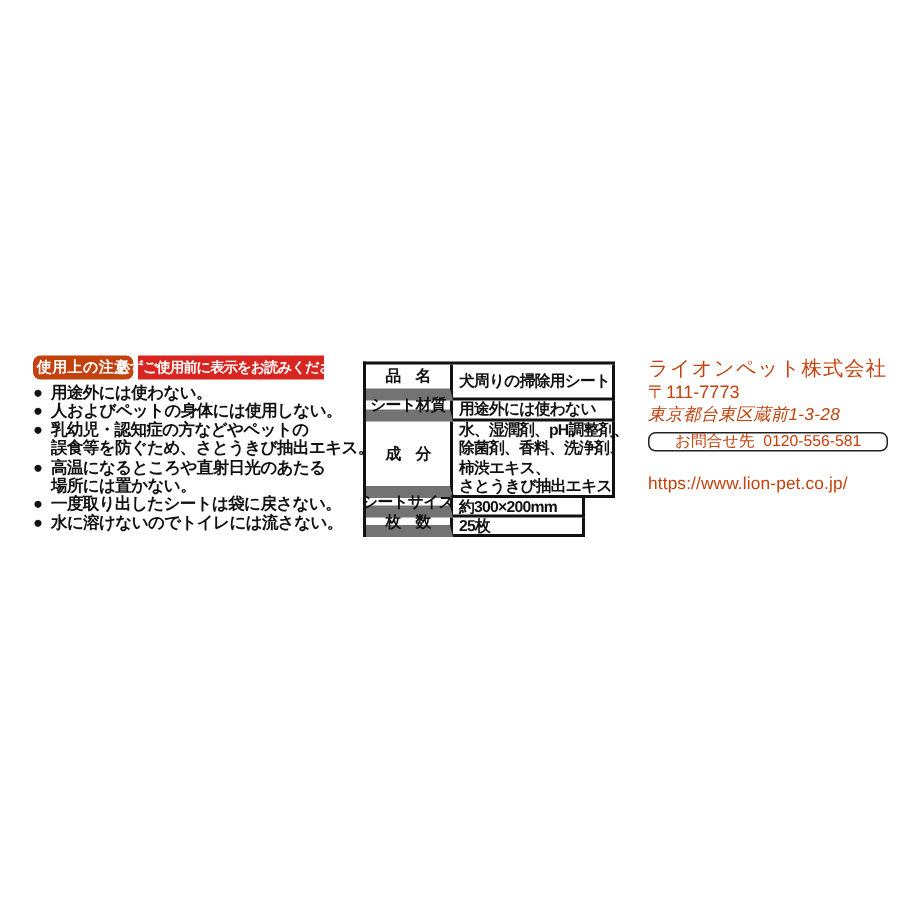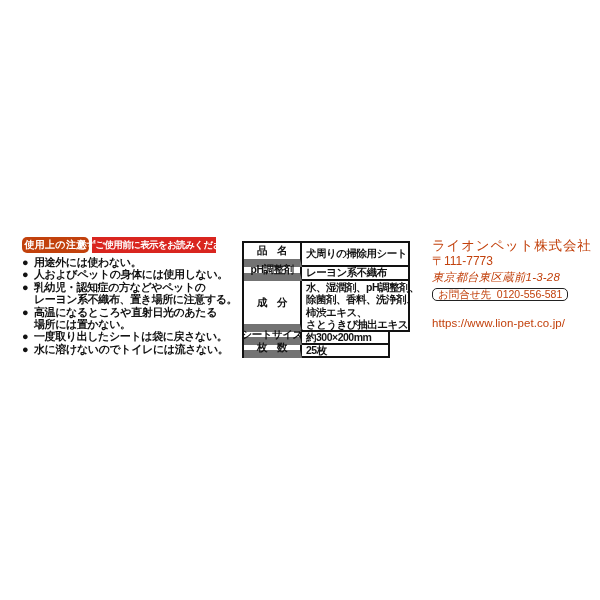--- a/index.html
+++ b/index.html
@@ -50,21 +50,21 @@
   .r4 { height:13px; } .r5 { height:13px; }
   .ing-line { line-height:12.2px; }
 
   
   .maker { position:absolute; left:432px; top:238px; color:#c2410c; white-space:nowrap; }
   .maker-name  { font-size:13.5px; letter-spacing:0.8px; line-height:15px; }
   .maker-postal{ font-size:12px; line-height:14px; margin-top:1px; }
   .maker-addr  { font-size:11.5px; line-height:13px; margin-top:3px; letter-spacing:0.2px;font-style:italic; }
   .maker-phone {
     display:inline-block; margin-top:4px; border:1.5px solid #222222; border-radius:5px;
-    padding:0 5px; font-size:10.5px; line-height:11.5px; height:13px;
+    padding:0 17px; font-size:10.5px; line-height:11.5px; height:13px;
   }
   .maker-url   { font-size:11.5px; line-height:13px; margin-top:15px; letter-spacing:0.1px; }
 </style>
 </head>
 <body>
 
 <div class="stage">
 
   <div class="badge-navy">使用上の注意</div>
   <div class="badge-red">必ずご使用前に表示をお読みください</div>
@@ -77,21 +77,21 @@
     <div class="note-line">
       <span class="note-bullet">●</span>
       <span>人およびペットの身体には使用しない。</span>
     </div>
     <div class="note-line">
       <span class="note-bullet">●</span>
       <span>乳幼児・認知症の方などやペットの</span>
     </div>
     <div class="note-line">
       <span class="note-bullet"></span>
-      <span>レーヨン系不織布、置き場所に注意する。</span>
+      <span>誤食等を防ぐため、さとうきび抽出エキス。</span>
     </div>
     <div class="note-line">
       <span class="note-bullet">●</span>
       <span>高温になるところや直射日光のあたる</span>
     </div>
     <div class="note-line">
       <span class="note-bullet"></span>
       <span>場所には置かない。</span>
     </div>
     <div class="note-line">
@@ -103,22 +103,22 @@
       <span>水に溶けないのでトイレには流さない。</span>
     </div>
   </div>
 
   <div class="spec-table">
     <div class="srow r1">
       <div class="slabel">品　名</div>
       <div class="svalue wide">犬周りの掃除用シート</div>
     </div>
     <div class="srow r2">
-      <div class="slabel">pH調整剤</div>
-      <div class="svalue wide">レーヨン系不織布</div>
+      <div class="slabel">シート材質</div>
+      <div class="svalue wide">用途外には使わない</div>
     </div>
     <div class="srow r3">
       <div class="slabel">成　分</div>
       <div class="svalue wide">
         <div class="ing-line">水、湿潤剤、pH調整剤、</div>
         <div class="ing-line">除菌剤、香料、洗浄剤、</div>
         <div class="ing-line">柿渋エキス、</div>
         <div class="ing-line">さとうきび抽出エキス</div>
       </div>
     </div>

